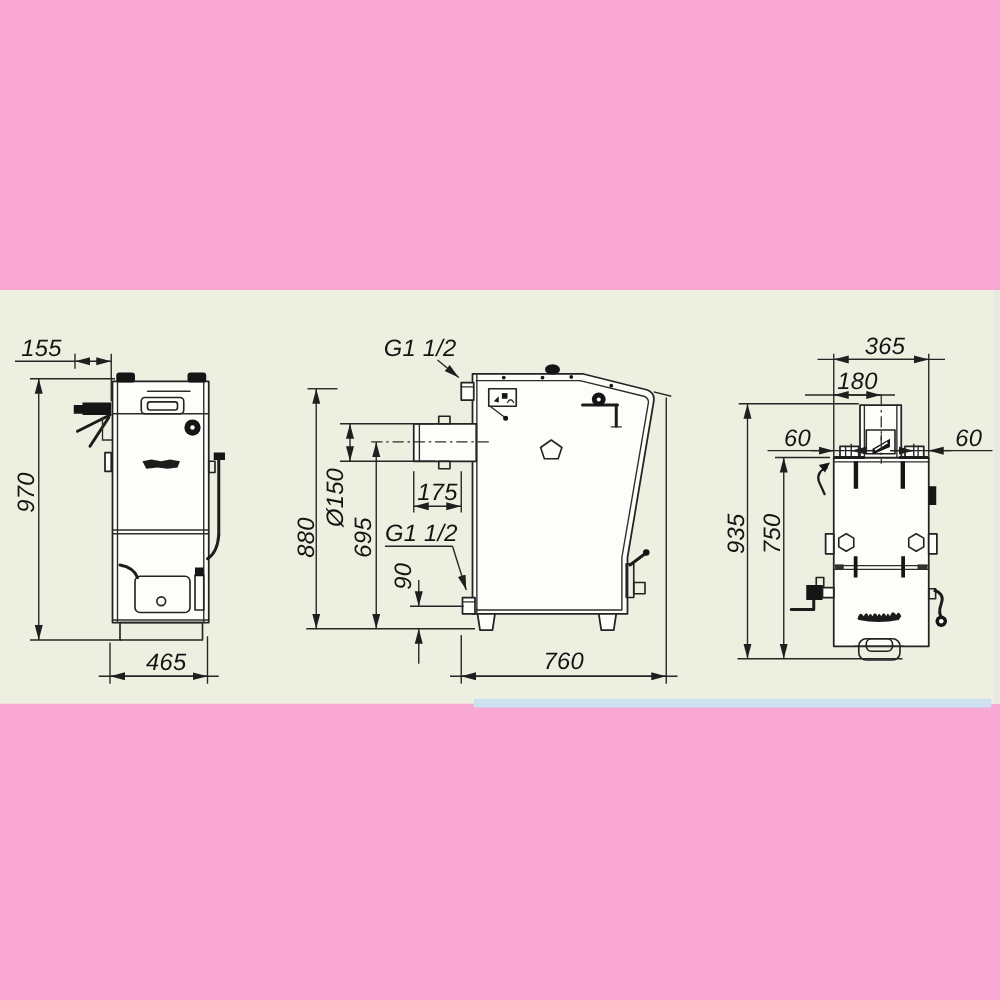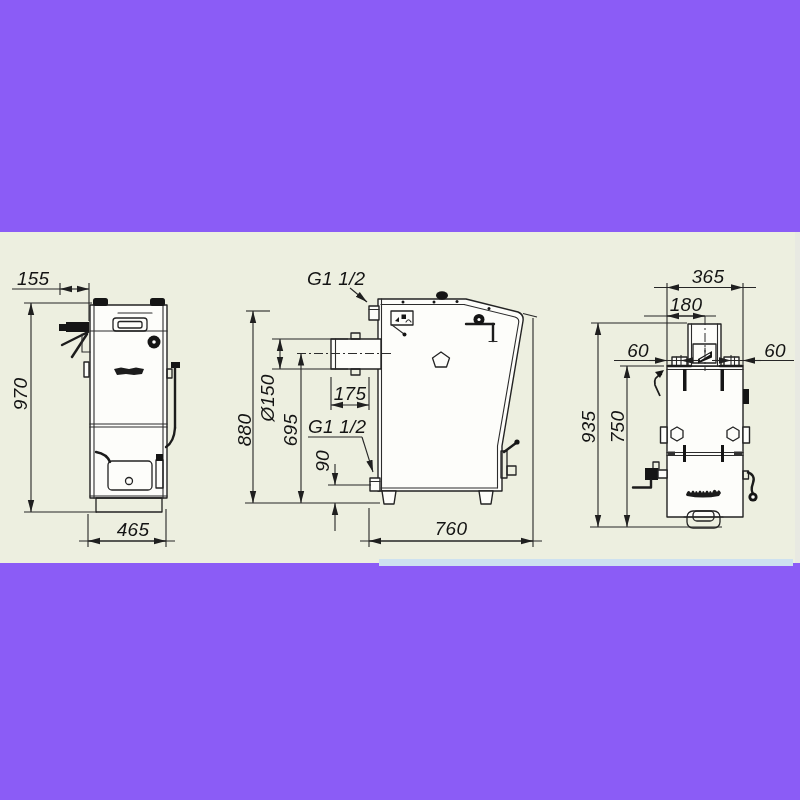--- a/index.html
+++ b/index.html
@@ -1,16 +1,16 @@
 <!DOCTYPE html>
 <html><head>
 <meta charset="utf-8">
 <style>
   html,body{margin:0;padding:0;background:#fff;}
-  #stage{position:relative;width:800px;height:800px;background:#8b5cf6;overflow:hidden;
+  #stage{position:relative;width:800px;height:800px;background:#f9a8d4;overflow:hidden;
          font-family:"Liberation Sans",sans-serif;}
   svg{position:absolute;left:0;top:0;}
   .ln   {stroke:#2c2c2c;stroke-width:1.1;fill:none;stroke-linecap:round;}
   .out  {stroke:#232323;stroke-width:1.4;fill:#fdfdfa;stroke-linejoin:round;}
   .out2 {stroke:#232323;stroke-width:1.3;fill:none;stroke-linejoin:round;}
   .blk  {fill:#151515;stroke:none;}
   .dim  {stroke:#262626;stroke-width:1.1;fill:none;}
   .cl   {stroke:#2c2c2c;stroke-width:1;fill:none;stroke-dasharray:9 3 2 3;}
   .thk  {stroke:#1c1c1c;stroke-width:2.4;fill:none;stroke-linecap:round;}
   .dimtext{font:italic 19px "Liberation Sans",sans-serif;fill:#141414;letter-spacing:.2px;}

